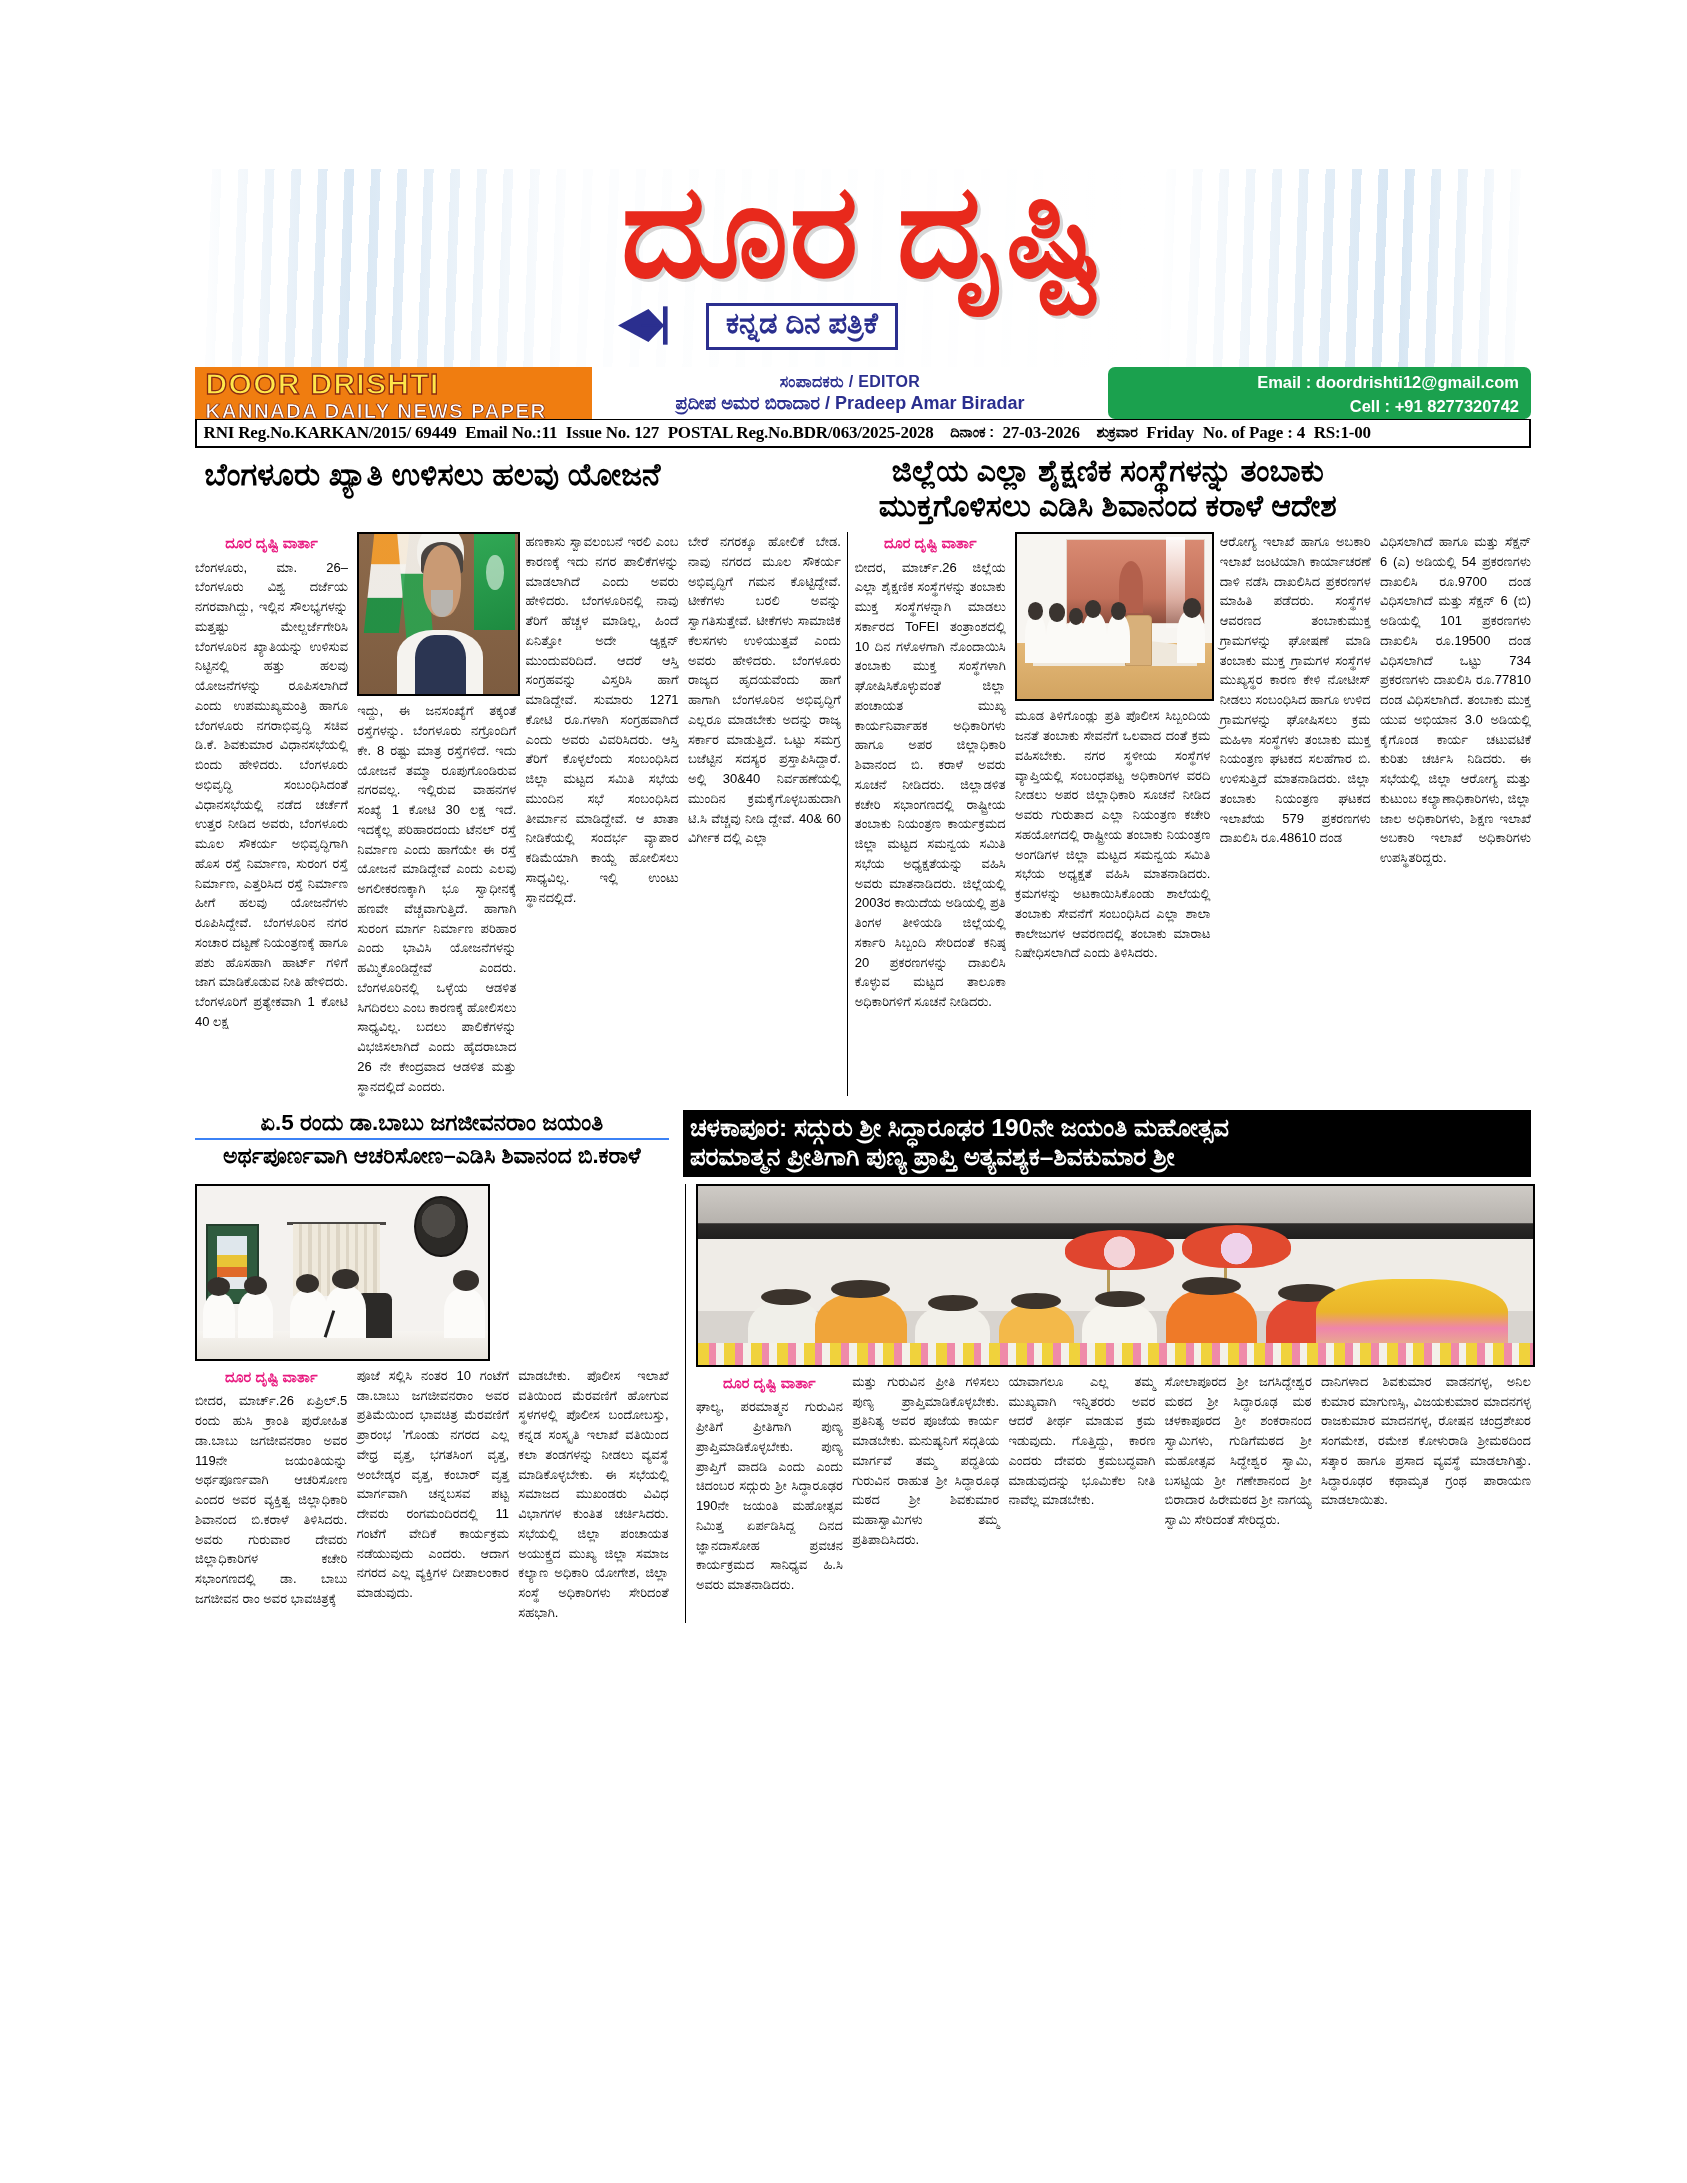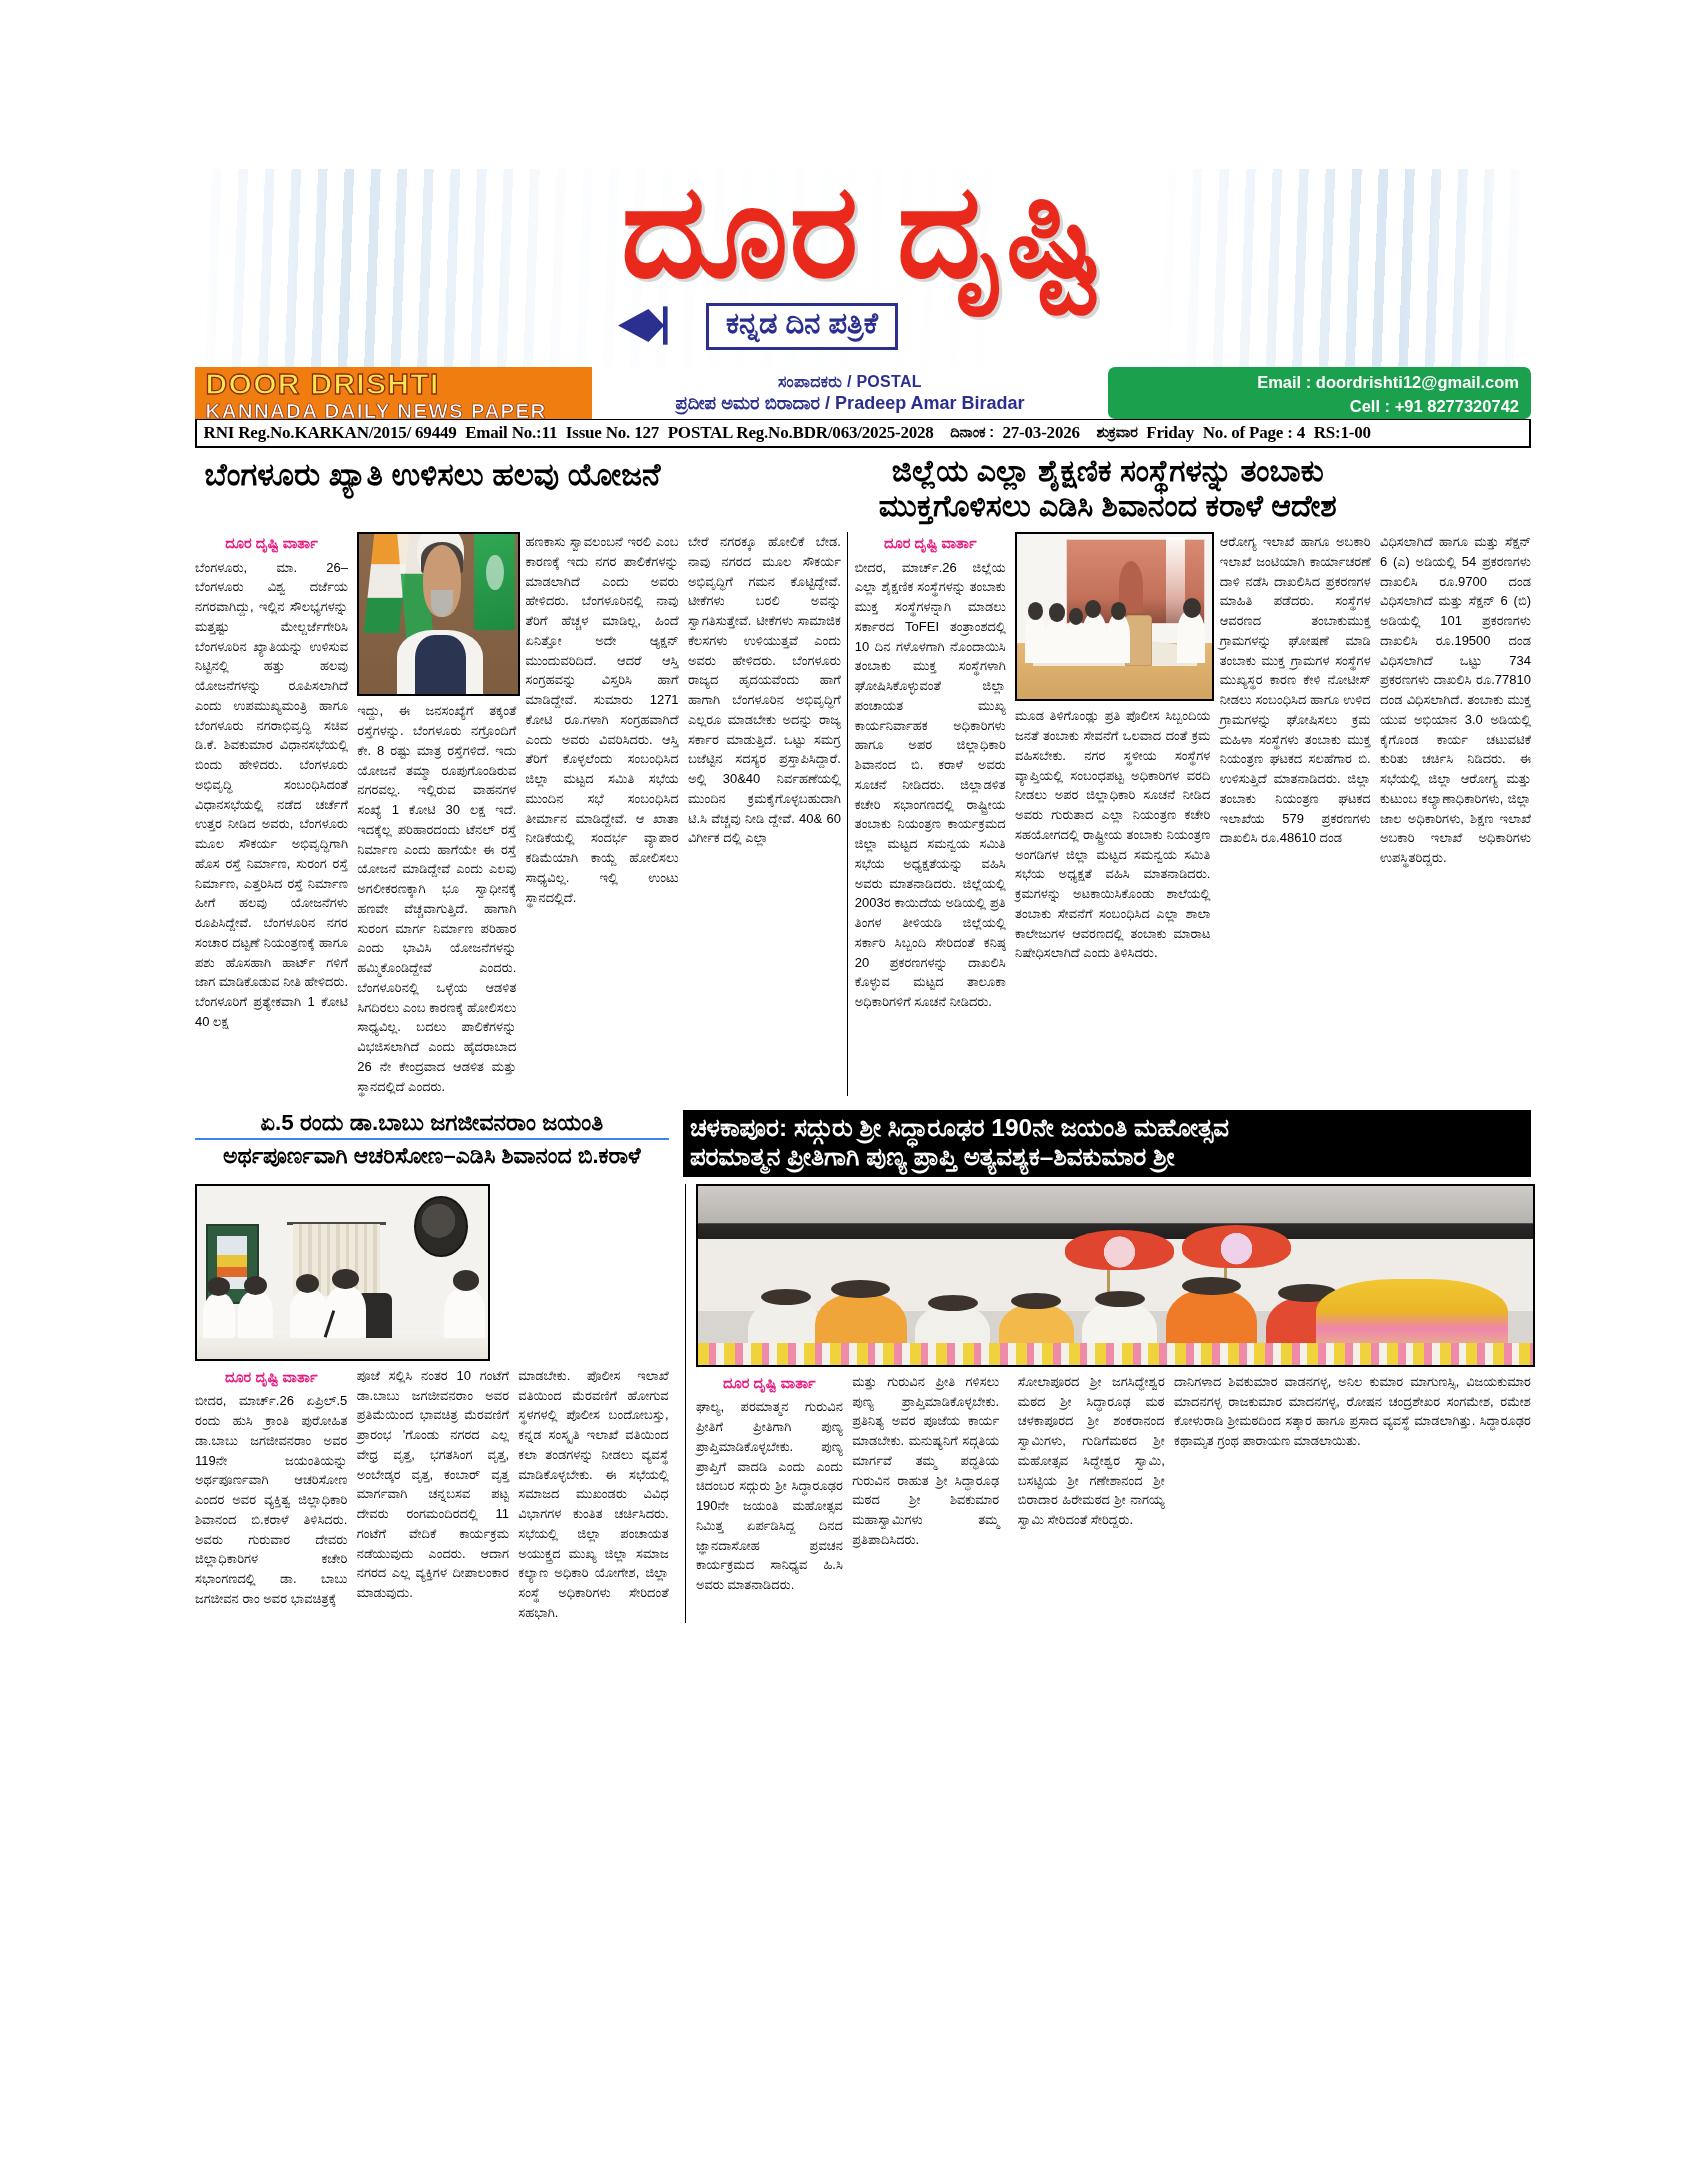--- a/index.html
+++ b/index.html
@@ -259,21 +259,21 @@
       </svg>
       <div class="mh-sub">ಕನ್ನಡ ದಿನ ಪತ್ರಿಕೆ</div>
     </div>
 
     <div class="banner">
       <div class="bn-left">
         <div class="bn-dd">DOOR DRISHTI</div>
         <div class="bn-kd">KANNADA DAILY NEWS PAPER</div>
       </div>
       <div class="bn-mid">
-        <div class="bn-ed1">ಸಂಪಾದಕರು / POSTAL</div>
+        <div class="bn-ed1">ಸಂಪಾದಕರು / EDITOR</div>
         <div class="bn-ed2">ಪ್ರದೀಪ ಅಮರ ಬಿರಾದಾರ / Pradeep Amar Biradar</div>
       </div>
       <div class="bn-right">
         <div class="bn-email">Email : doordrishti12@gmail.com</div>
         <div class="bn-cell">Cell : +91 8277320742</div>
       </div>
     </div>
 
     <div class="infobar">
       <span>RNI Reg.No.KARKAN/2015/ 69449</span>
@@ -464,20 +464,23 @@
         <div style="display:flex;">
           <div class="col" style="width:147px;">
             <div class="byline">ದೂರ ದೃಷ್ಟಿ ವಾರ್ತಾ</div>
             <div>ಘಾಲ್ಯ, ಪರಮಾತ್ಮನ ಗುರುವಿನ ಪ್ರೀತಿಗೆ ಪ್ರೀತಿಗಾಗಿ ಪುಣ್ಯ ಪ್ರಾಪ್ತಿಮಾಡಿಕೊಳ್ಳಬೇಕು. ಪುಣ್ಯ ಪ್ರಾಪ್ತಿಗೆ ವಾದಡಿ ಎಂದು ಎಂದು ಚಿದಂಬರ ಸದ್ಗುರು ಶ್ರೀ ಸಿದ್ಧಾರೂಢರ 190ನೇ ಜಯಂತಿ ಮಹೋತ್ಸವ ನಿಮಿತ್ತ ಏರ್ಪಡಿಸಿದ್ದ ದಿನದ ಜ್ಞಾನದಾಸೋಹ ಪ್ರವಚನ ಕಾರ್ಯಕ್ರಮದ ಸಾನಿಧ್ಯವ ಹಿ.ಸಿ ಅವರು ಮಾತನಾಡಿದರು.</div>
           </div>
           <div class="colgap"></div>
           <div class="col" style="width:147px;">
             <div>ಮತ್ತು ಗುರುವಿನ ಪ್ರೀತಿ ಗಳಿಸಲು ಪುಣ್ಯ ಪ್ರಾಪ್ತಿಮಾಡಿಕೊಳ್ಳಬೇಕು. ಪ್ರತಿನಿತ್ಯ ಅವರ ಪೂಜೆಯ ಕಾರ್ಯ ಮಾಡಬೇಕು. ಮನುಷ್ಯನಿಗೆ ಸದ್ಗತಿಯ ಮಾರ್ಗವೆ ತಮ್ಮ ಪದ್ಧತಿಯ ಗುರುವಿನ ರಾಹುತ ಶ್ರೀ ಸಿದ್ಧಾರೂಢ ಮಠದ ಶ್ರೀ ಶಿವಕುಮಾರ ಮಹಾಸ್ವಾಮಿಗಳು ತಮ್ಮ ಪ್ರತಿಪಾದಿಸಿದರು.</div>
           </div>
           <div class="colgap"></div>
+          <div class="col" style="width:147px;">
+            <div>ಯಾವಾಗಲೂ ಎಲ್ಲ ತಮ್ಮ ಮುಖ್ಯವಾಗಿ ಇನ್ನಿತರರು ಅವರ ಆದರೆ ತೀರ್ಥ ಮಾಡುವ ಕ್ರಮ ಇಡುವುದು. ಗೊತ್ತಿದ್ದು, ಕಾರಣ ಎಂದರು ದೇವರು ಕ್ರಮಬದ್ಧವಾಗಿ ಮಾಡುವುದನ್ನು ಭೂಮಿಕೆಲ ನೀತಿ ನಾವೆಲ್ಲ ಮಾಡಬೇಕು.</div>
+          </div>
           <div class="colgap"></div>
           <div class="col" style="width:147px;">
             <div>ಸೋಲಾಪೂರದ ಶ್ರೀ ಜಗಸಿದ್ಧೇಶ್ವರ ಮಠದ ಶ್ರೀ ಸಿದ್ಧಾರೂಢ ಮಠ ಚಳಕಾಪೂರದ ಶ್ರೀ ಶಂಕರಾನಂದ ಸ್ವಾಮಿಗಳು, ಗುಡಿಗೆಮಠದ ಶ್ರೀ ಮಹೋತ್ಸವ ಸಿದ್ಧೇಶ್ವರ ಸ್ವಾಮಿ, ಬಸಟ್ಟಿಯ ಶ್ರೀ ಗಣೇಶಾನಂದ ಶ್ರೀ ಬಿರಾದಾರ ಹಿರೇಮಠದ ಶ್ರೀ ನಾಗಯ್ಯ ಸ್ವಾಮಿ ಸೇರಿದಂತೆ ಸೇರಿದ್ದರು.</div>
           </div>
           <div class="colgap"></div>
           <div class="col" style="flex:1;">
             <div>ದಾನಿಗಳಾದ ಶಿವಕುಮಾರ ವಾಡನಗಳ್ಳ, ಅನಿಲ ಕುಮಾರ ಮಾಗುಣಸ್ಸಿ, ವಿಜಯಕುಮಾರ ಮಾದನಗಳ್ಳ ರಾಜಕುಮಾರ ಮಾದನಗಳ್ಳ, ರೋಷನ ಚಂದ್ರಶೇಖರ ಸಂಗಮೇಶ, ರಮೇಶ ಕೋಳುರಾಡಿ ಶ್ರೀಮಠದಿಂದ ಸತ್ಕಾರ ಹಾಗೂ ಪ್ರಸಾದ ವ್ಯವಸ್ಥೆ ಮಾಡಲಾಗಿತ್ತು. ಸಿದ್ಧಾರೂಢರ ಕಥಾಮೃತ ಗ್ರಂಥ ಪಾರಾಯಣ ಮಾಡಲಾಯಿತು.</div>
           </div>
         </div>
       </div>

